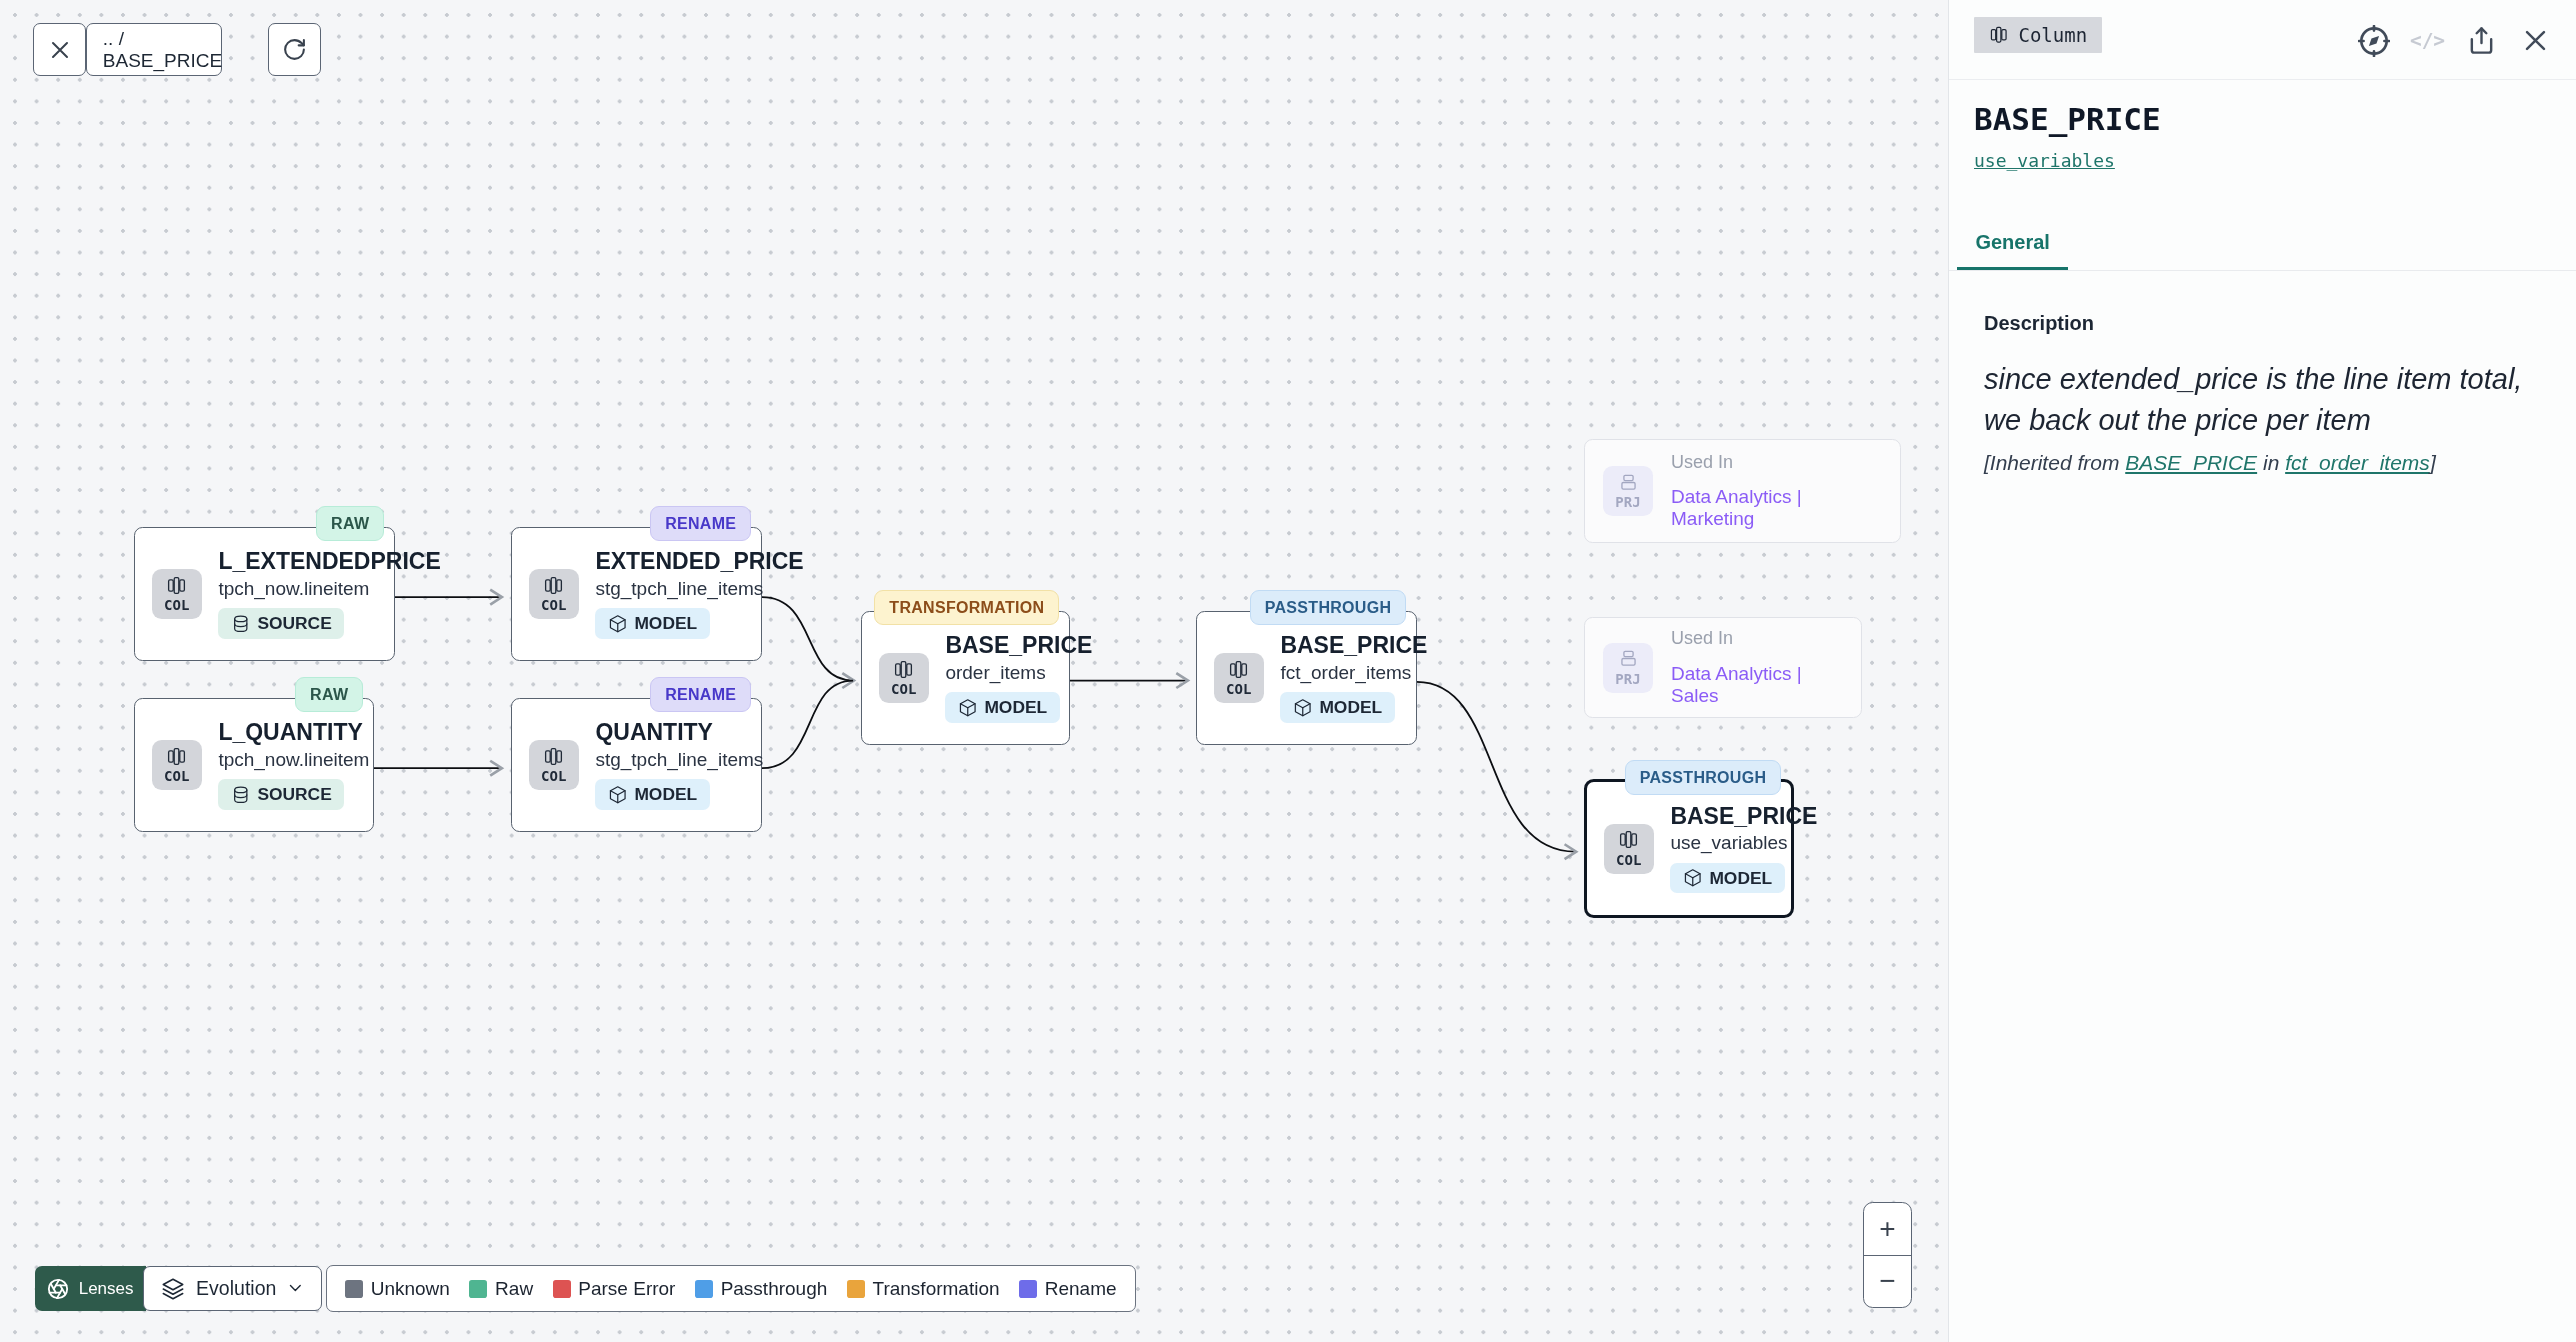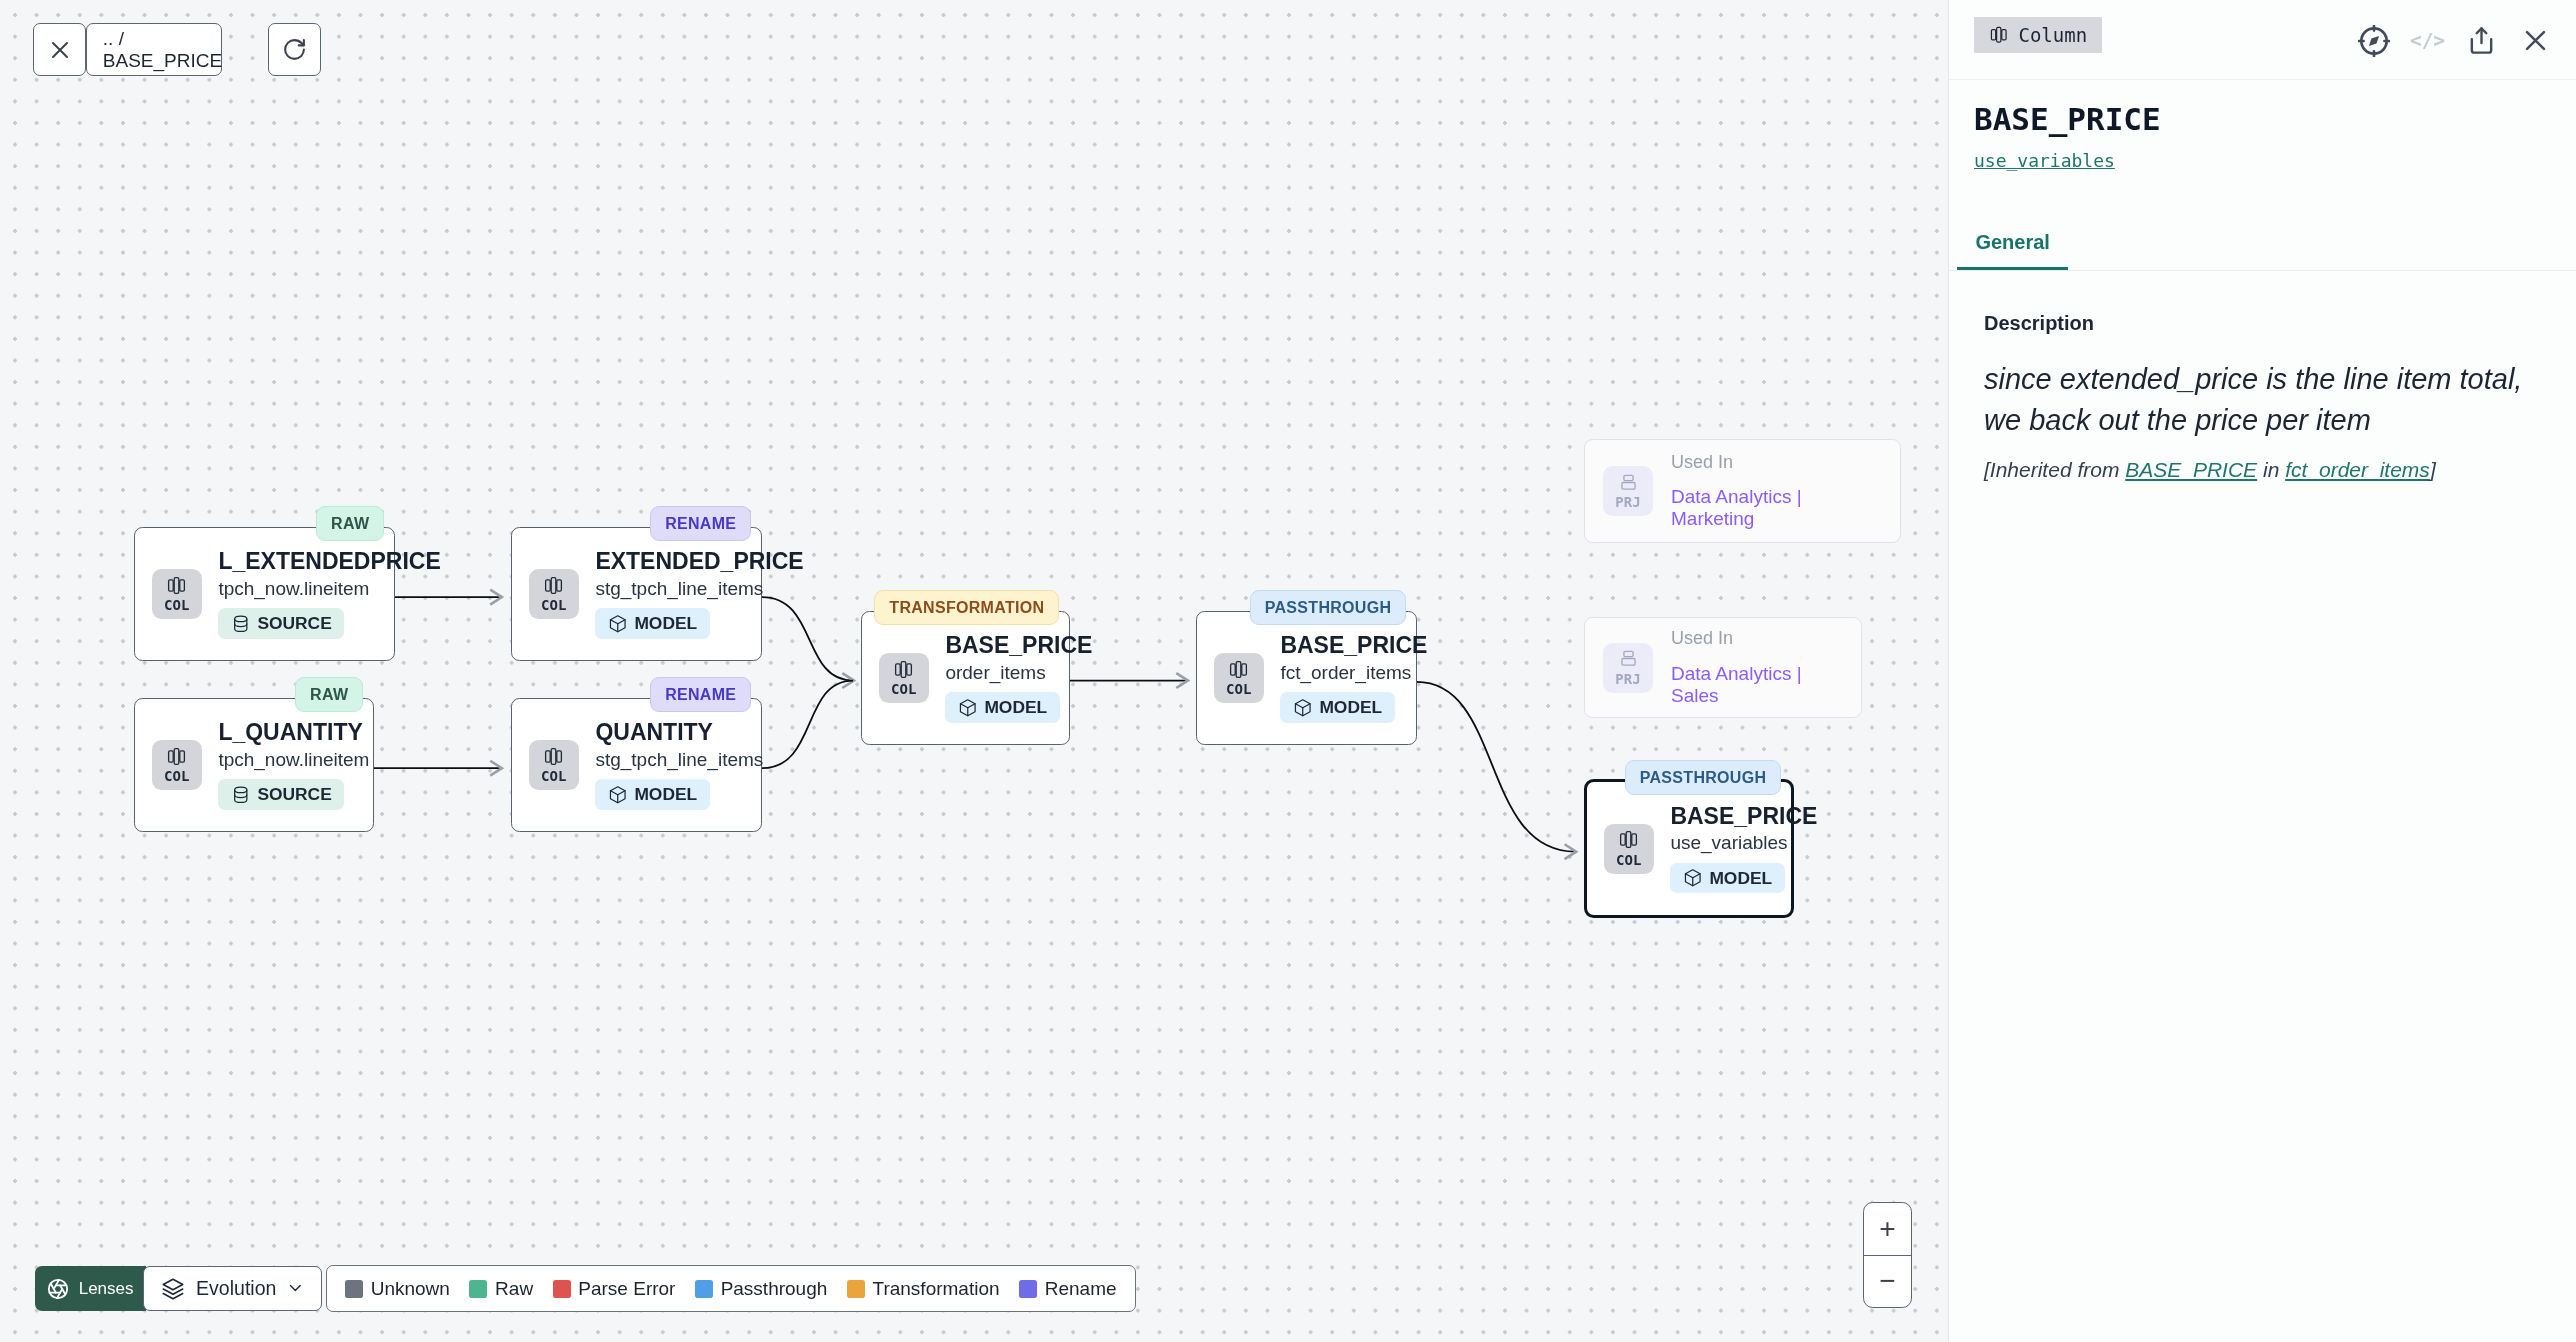--- a/index.html
+++ b/index.html
@@ -89,21 +89,21 @@
   .ptitle { position:absolute; left:25px; top:101px; font-family:"DejaVu Sans Mono", monospace;
     font-weight:700; font-size:31px; color:#0f1827; }
   .plink { position:absolute; left:25px; top:150px; font-family:"DejaVu Sans Mono", monospace;
     font-size:18px; color:#1f756a; text-decoration:underline; cursor:pointer; }
   .tabbar { position:absolute; left:0; top:227px; width:100%; border-bottom:1.4px solid #e9ebee; }
   .tab { display:inline-block; margin-left:8.4px; padding:4.2px 18px 12.5px; font-size:20px;
     font-weight:700; color:#17746a; border-bottom:3.5px solid #17746a; cursor:pointer; }
   .desc { position:absolute; left:35px; top:312px; right:42px; }
   .desc-h { font-size:20px; font-weight:700; color:#1c2634; }
   .desc-p { margin-top:24px; font-style:italic; font-size:29px; line-height:1.4; color:#1d2532; }
-  .desc-i { margin-top:18px; font-style:italic; font-size:21px; color:#333e4e; }
+  .desc-i { margin-top:11px; font-style:italic; font-size:21px; color:#333e4e; }
   .desc-i a { color:#1f756a; text-decoration:underline; cursor:pointer; font-style:italic; }
 
   svg.ic { stroke:currentColor; fill:none; stroke-width:2; stroke-linecap:round; stroke-linejoin:round; }
 </style>
 </head>
 <body>
 
 <svg width="0" height="0" style="position:absolute">
   <defs>
     <g id="ic-col">

